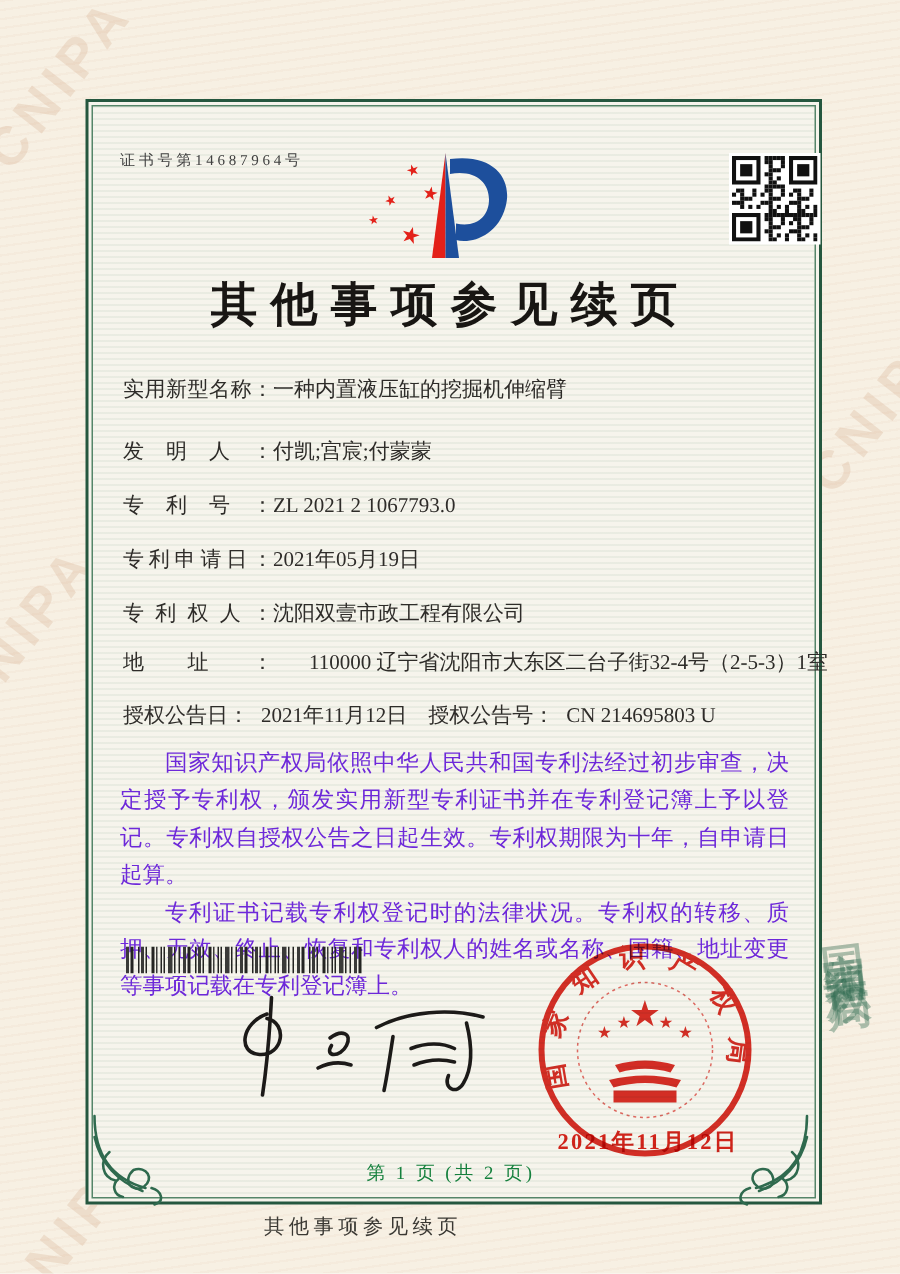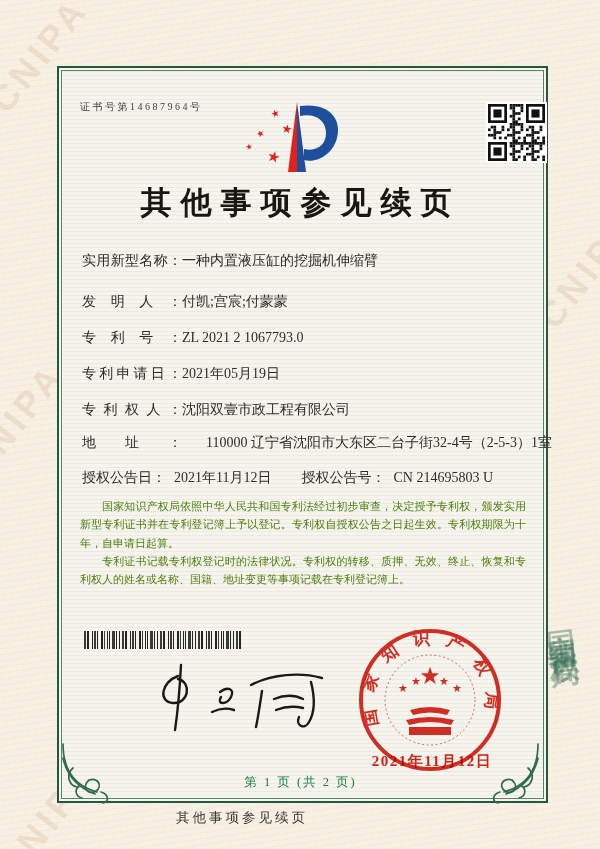--- a/index.html
+++ b/index.html
@@ -55,27 +55,27 @@
   .title{
     position:absolute;z-index:3;left:57px;top:182px;width:487px;
     text-align:center;font-size:31px;font-weight:bold;letter-spacing:9px;color:#181613;
   }
   
   .row{position:absolute;z-index:3;left:82px;display:flex;font-size:14px;line-height:1.45;}
   .row .lbl{width:100px;flex:none;text-align:justify;text-align-last:justify;}
   .row .val{margin-left:0;max-width:348px;}
   .r0{top:251px;font-family:Liberation Mono, monospace;} .r1{top:292px;justify-content:space-between;} .r2{top:328px;} .r3{top:364px;} .r4{top:400px;} .r5{top:433px;gap:24px;}
   .rgrant{top:468px;}
-  .pair2{display:flex;margin-left:30px;align-items:flex-end;}
+  .pair2{display:flex;margin-left:14px;align-items:flex-end;}
   .pair2 .lbl2{flex:none;}
   .pair2 .val2{margin-left:8px;}
   
   .body-text{
     position:absolute;z-index:3;left:80px;top:497px;width:446px;
-    font-size:11px;line-height:1.66;color:#4d7c0f;text-align:justify;
+    font-size:15px;line-height:1.66;color:#6d28d9;text-align:justify;
   }
   .body-text p{margin:0;text-indent:2em;}
   
   .barcode{position:absolute;z-index:3;left:84px;top:631px;width:160px;height:18px;}
   
   .signer{position:absolute;z-index:3;left:88px;top:683px;font-size:14.5px;line-height:1.9;letter-spacing:2px;color:#24221f;}
   .signature{position:absolute;z-index:3;left:148px;top:660px;width:200px;height:80px;}
   
   .seal{position:absolute;z-index:4;left:356px;top:626px;width:148px;height:148px;
         mix-blend-mode:multiply;opacity:0.95;pointer-events:none;}

